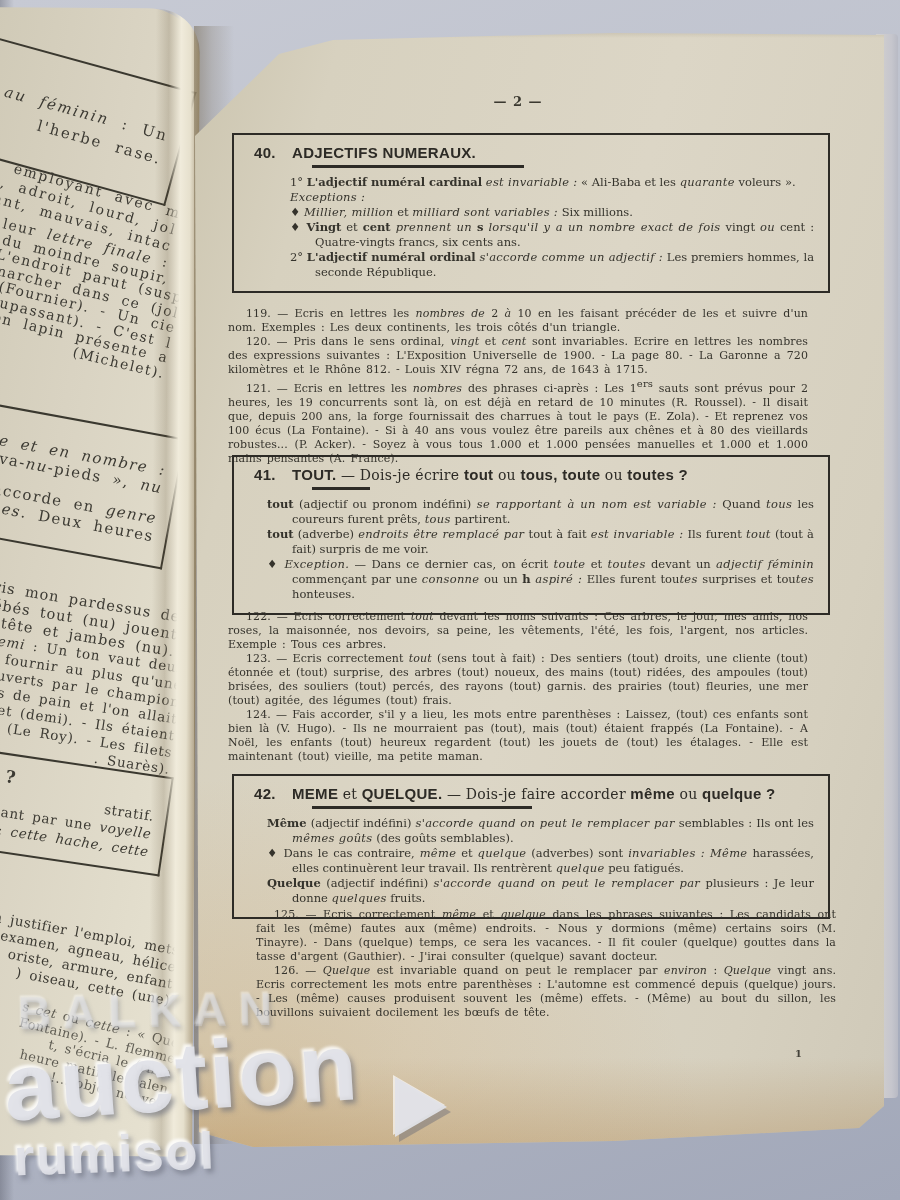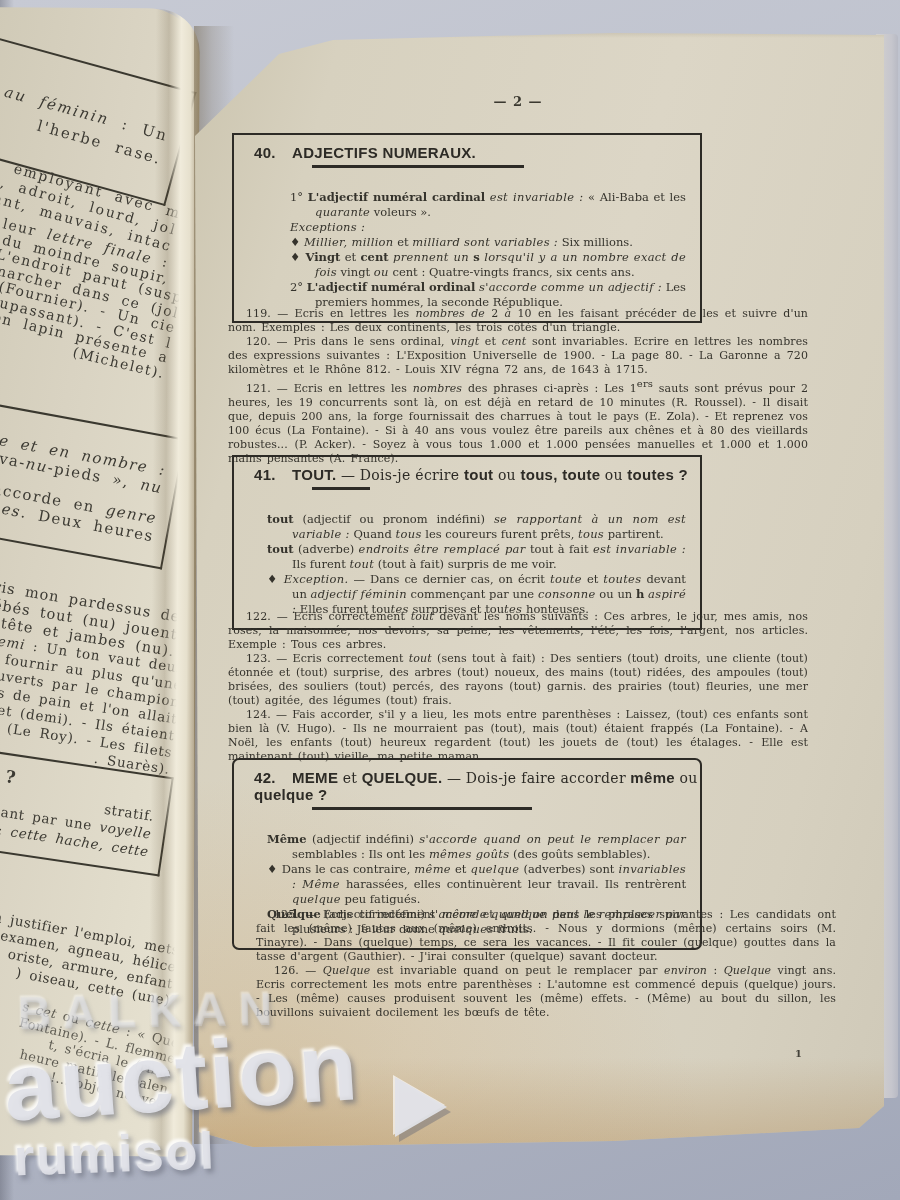--- a/index.html
+++ b/index.html
@@ -62,44 +62,44 @@
       radial-gradient(120% 60% at 8% 100%,rgba(198,158,100,.38) 0%,rgba(198,158,100,0) 55%),
       linear-gradient(to bottom,rgba(193,160,112,0) 92%,rgba(178,142,92,.42) 100%),
       linear-gradient(105deg,#cbc4ae 0%,#d7d1bf 16%,#dcd6c6 50%,#d6d0bf 82%,#cfc9b8 100%);
     clip-path:polygon(12px 108px,96px 26px,150px 12px,430px 5px,701px 7px,701px 1078px,
       676px 1100px,430px 1113px,70px 1119px,16px 1104px);}
   .content{position:absolute;left:45px;top:0;width:580px;}
 
   .pageno{position:absolute;top:66px;left:0;width:580px;text-align:center;
     font-size:13px;font-weight:bold;letter-spacing:1px;color:#3a382f;}
 
-  .gbox{position:absolute;left:4px;width:470px;border:2.6px solid #2d2b26;
+  .gbox{position:absolute;left:4px;width:598px;border:2.6px solid #2d2b26;
     padding:9px 0 11px 0;box-sizing:border-box;}
   .gbox-head{padding-left:20px;font-family:"Liberation Sans",sans-serif;font-weight:bold;
     font-size:15px;color:#2d2b26;letter-spacing:.3px;}
   .gnum{display:inline-block;width:38px;}
   .hserif{font-family:"DejaVu Serif",serif;font-weight:normal;font-size:14px;}
   .rule{display:block;height:2.6px;background:#2d2b26;margin:4px 0 0 58px;}
   .r40{width:212px;}.r41{width:58px;}.r42{width:220px;}
-  .bx-body{margin:22px 14px 0 56px;font-size:11.5px;line-height:15px;text-align:justify;}
+  .bx-body{margin:7px 14px 0 56px;font-size:11.5px;line-height:15px;text-align:justify;}
   .s41 .bx-body,.s42 .bx-body{margin-left:33px;}
   .bx-item{padding-left:25px;text-indent:-25px;}
   .bx-body i{letter-spacing:.3px;}
 
   .para{position:absolute;left:0;width:580px;text-align:justify;
     font-size:11px;line-height:14px;letter-spacing:.1px;word-spacing:1.5px;}
   .para p{margin:0;text-indent:18px;}
   .para sup{font-size:10px;}
   .t40{font-family:"Liberation Sans",sans-serif;}
 
   .pos-box40{top:105px;}
   .pos-para1{top:279px;}
   .pos-box41{top:427px;}
   .pos-para2{top:582px;}
-  .pos-box42{top:730px;border-radius:7px;}
+  .pos-box42{top:746px;}
   .pos-para3{top:880px;margin-left:28px;}
   .sig{position:absolute;left:612px;top:1020px;font-size:10px;font-weight:bold;color:#44423a;}
 
   
   .wm{position:absolute;font-family:"Liberation Sans",sans-serif;font-weight:bold;
     color:rgba(224,225,231,.92);
     text-shadow:-2px -3px 3px rgba(255,255,255,.85),3px 4px 5px rgba(104,106,120,.58);}
   .wm-balkan{left:18px;top:984px;font-size:46px;letter-spacing:12px;
     color:rgba(212,215,224,.38);transform:rotate(-1deg);
     text-shadow:-1px -2px 2px rgba(255,255,255,.45),2px 3px 4px rgba(104,106,120,.30);}

